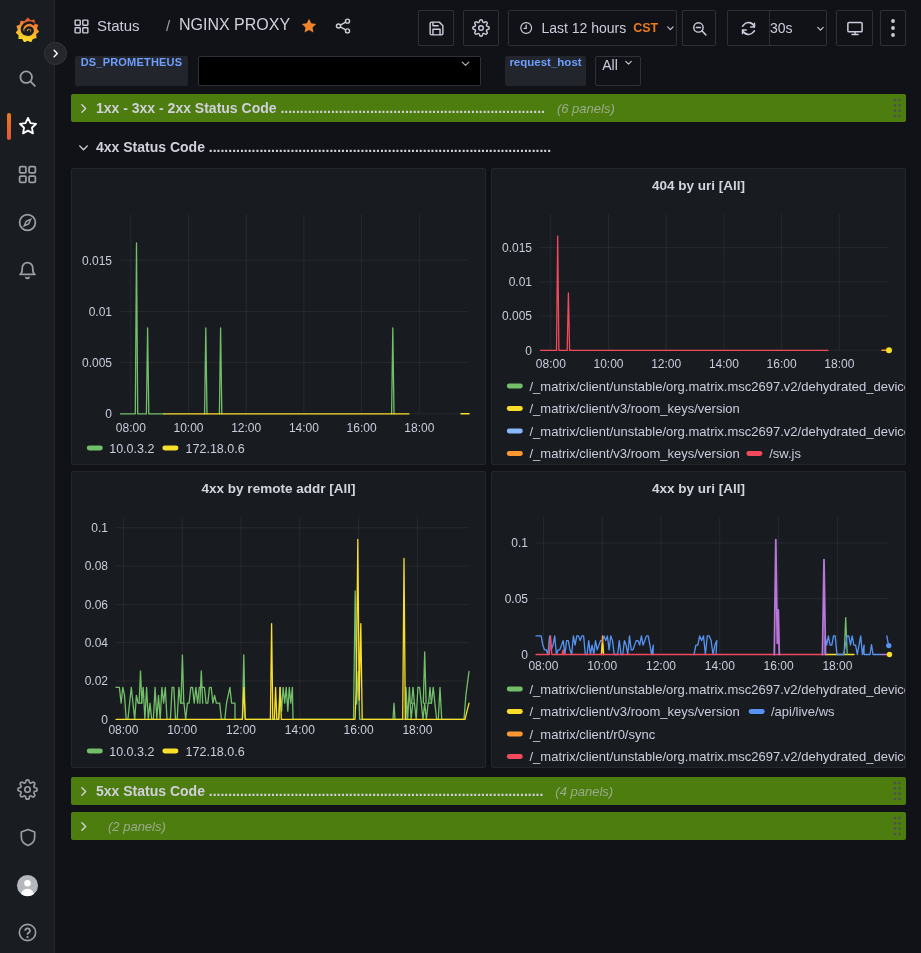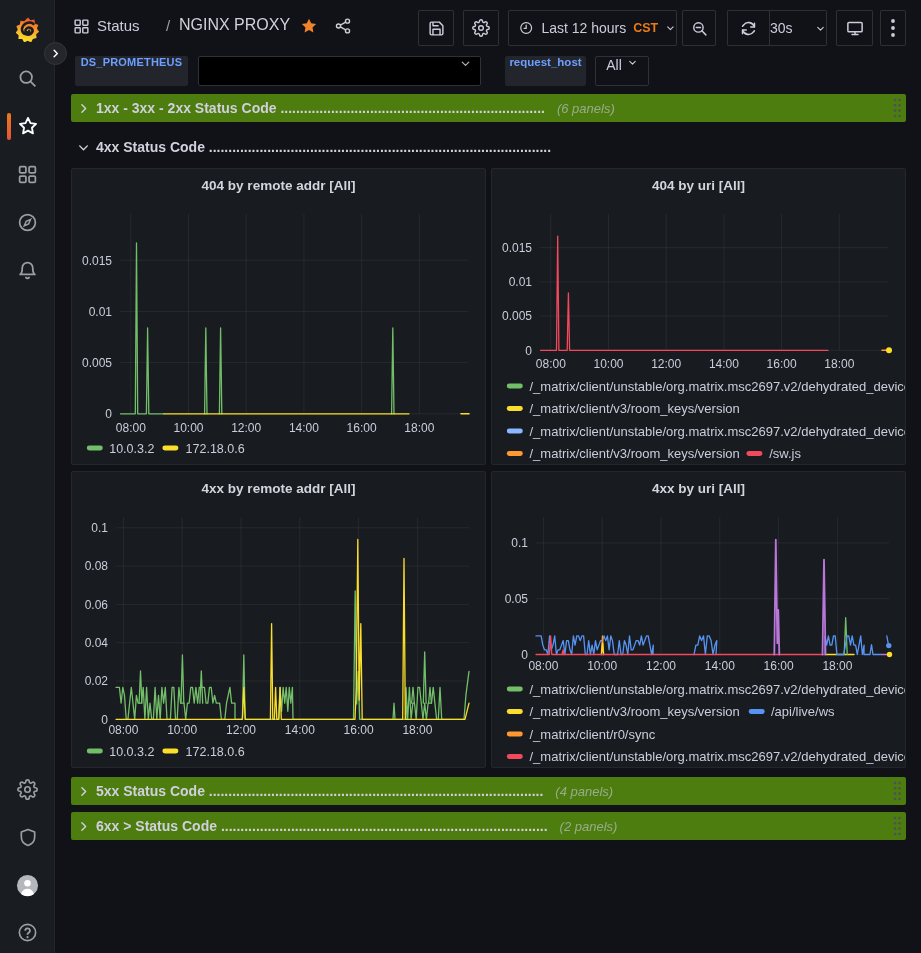--- a/index.html
+++ b/index.html
@@ -199,21 +199,21 @@
   <span style="color:#6e9fff;font-size:11px;font-weight:bold;letter-spacing:0.2px">DS_PROMETHEUS</span>
 </div>
 <div class="vbox" style="left:198px;width:283px;background:#000;border:1px solid #2e3138;justify-content:flex-end;padding-right:8px">
   <svg width="13" height="13" viewBox="0 0 24 24" fill="none" stroke="#aeafb4" stroke-width="2.4" stroke-linecap="round" stroke-linejoin="round">
       <path d="M6 9.5l6 6 6-6"></path>
     </svg>
 </div>
 <div class="vbox" style="left:505px;width:81px;background:#22252b;justify-content:center">
   <span style="color:#6e9fff;font-size:11.5px;font-weight:bold">request_host</span>
 </div>
-<div class="vbox" style="left:595px;width:54px;border:1px solid #2e3138;background:#111217;justify-content:center">
+<div class="vbox" style="left:595px;width:46px;border:1px solid #2e3138;background:#111217;justify-content:center">
   <span style="color:#ccccdc;font-size:14px">All</span>
   <svg width="11" height="11" viewBox="0 0 24 24" fill="none" stroke="#ccccdc" stroke-width="2.4" stroke-linecap="round" stroke-linejoin="round" style="margin-left:5px">
       <path d="M6 9.5l6 6 6-6"></path>
     </svg>
 </div>
 
 <div class="rowhdr rowbg" style="top:94px">
   <svg width="13" height="13" viewBox="0 0 24 24" fill="none" stroke="#d0d1dc" stroke-width="2.6" stroke-linecap="round" stroke-linejoin="round" style="margin:0 6px 0 6px">
       <path d="M9 5l7 7-7 7"></path>
     </svg>
@@ -231,21 +231,20 @@
   </svg>
 </div>
 <div class="rowhdr" style="top:133px">
   <svg width="13" height="13" viewBox="0 0 24 24" fill="none" stroke="#d0d1dc" stroke-width="2.6" stroke-linecap="round" stroke-linejoin="round" style="margin:0 6px 0 6px">
       <path d="M5 9l7 7 7-7"></path>
     </svg>
   <span style="white-space:pre">4xx Status Code ........................................................................................</span>
 </div>
 
 <div class="panel" style="left:71px;top:168px;height:297px">
-  <div class="ptitle">404 by remote addr [All]</div>
   <svg width="415" height="295" viewBox="0 0 415 295" style="position:absolute;left:0;top:0">
       <line x1="58.8" y1="45" x2="58.8" y2="244.8" stroke="rgba(204,204,220,0.08)" stroke-width="1"></line>
       <line x1="116.5" y1="45" x2="116.5" y2="244.8" stroke="rgba(204,204,220,0.08)" stroke-width="1"></line>
       <line x1="174.2" y1="45" x2="174.2" y2="244.8" stroke="rgba(204,204,220,0.08)" stroke-width="1"></line>
       <line x1="231.9" y1="45" x2="231.9" y2="244.8" stroke="rgba(204,204,220,0.08)" stroke-width="1"></line>
       <line x1="289.6" y1="45" x2="289.6" y2="244.8" stroke="rgba(204,204,220,0.08)" stroke-width="1"></line>
       <line x1="347.3" y1="45" x2="347.3" y2="244.8" stroke="rgba(204,204,220,0.08)" stroke-width="1"></line>
       <line x1="48" y1="244.8" x2="396" y2="244.8" stroke="rgba(204,204,220,0.08)" stroke-width="1"></line>
       <text x="40" y="249.1" text-anchor="end" font-size="12" fill="#ccccdc" font-family="Liberation Sans, sans-serif">0</text>
       <line x1="48" y1="193.6" x2="396" y2="193.6" stroke="rgba(204,204,220,0.08)" stroke-width="1"></line>
@@ -414,21 +413,20 @@
     <circle cx="3" cy="13.6" r="1.3"></circle>
       <circle cx="7.5" cy="13.6" r="1.3"></circle>
     <circle cx="3" cy="19" r="1.3"></circle>
       <circle cx="7.5" cy="19" r="1.3"></circle>
   </svg>
 </div>
 <div class="rowhdr rowbg" style="top:812px">
   <svg width="13" height="13" viewBox="0 0 24 24" fill="none" stroke="#d0d1dc" stroke-width="2.6" stroke-linecap="round" stroke-linejoin="round" style="margin:0 6px 0 6px">
       <path d="M9 5l7 7-7 7"></path>
     </svg>
-  <span style="white-space:pre">6xx &gt; Status Code ....................................................................................</span>
   <span class="npanels" style="margin-left:12px">(2 panels)</span>
   <svg class="handle" width="10" height="22" viewBox="0 0 10 22" fill="#4e5156" style="top:3px">
     <circle cx="3" cy="3" r="1.3"></circle>
       <circle cx="7.5" cy="3" r="1.3"></circle>
     <circle cx="3" cy="8.3" r="1.3"></circle>
       <circle cx="7.5" cy="8.3" r="1.3"></circle>
     <circle cx="3" cy="13.6" r="1.3"></circle>
       <circle cx="7.5" cy="13.6" r="1.3"></circle>
     <circle cx="3" cy="19" r="1.3"></circle>
       <circle cx="7.5" cy="19" r="1.3"></circle>

